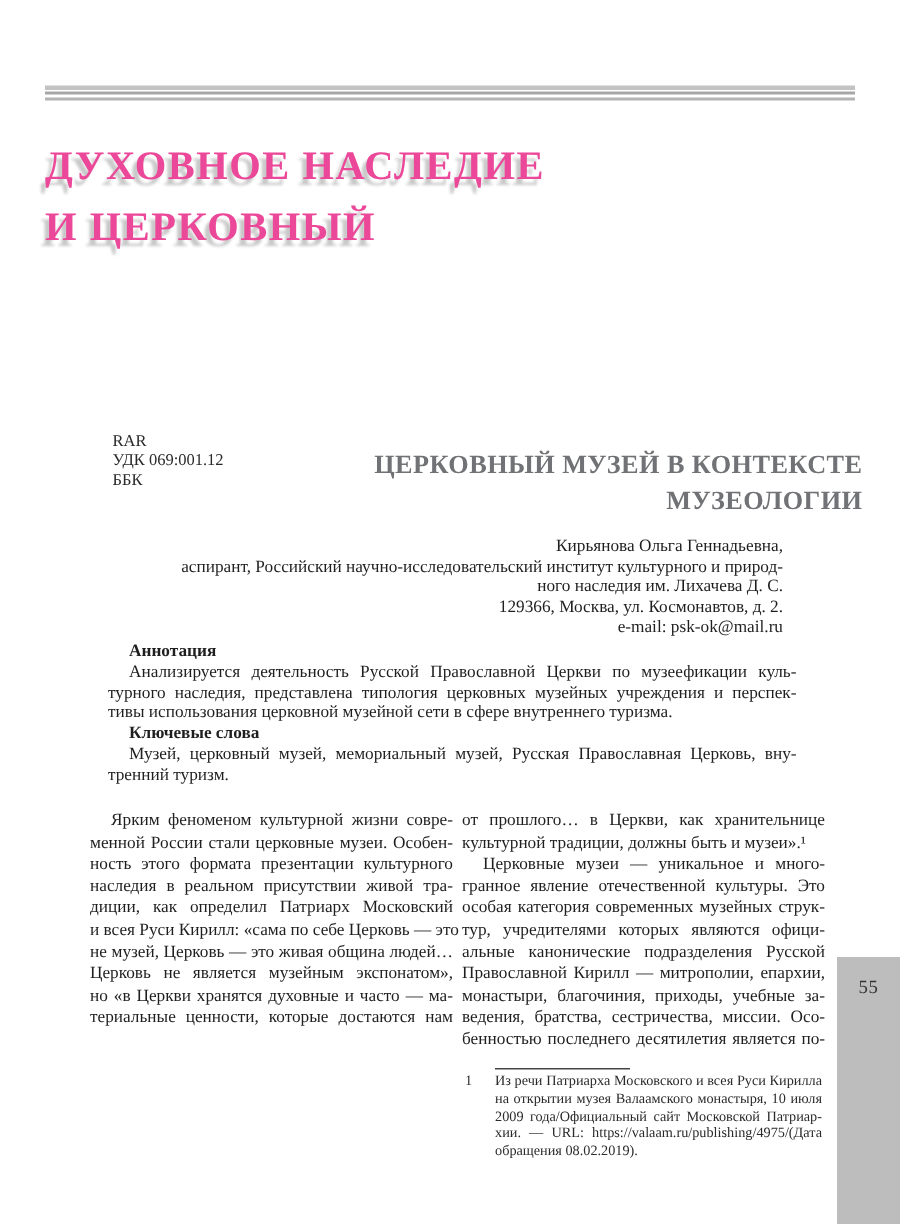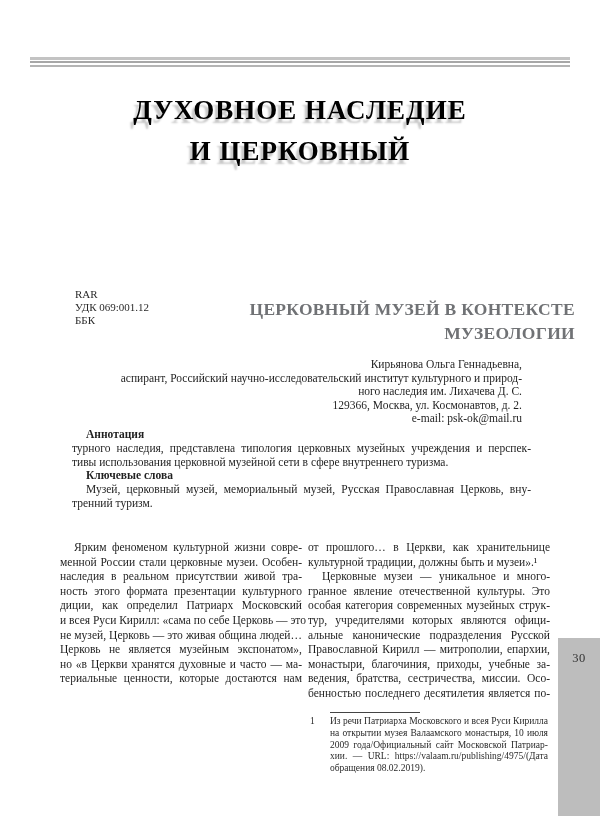--- a/index.html
+++ b/index.html
@@ -15,24 +15,24 @@
 
   
   .toprule { position: absolute; left: 30px; top: 57px; width: 540px; }
   .toprule .r1 { height: 3px; background: #c3c3c3; margin-bottom: 1px; }
   .toprule .r2 { height: 2px; background: #a7a7a7; margin-bottom: 2px; }
   .toprule .r3 { height: 2px; background: #b4b4b4; }
 
   
   .section-header {
     position: absolute; left: 30px; top: 90px; width: 540px;
-    text-align: center;
+    text-align: left;
     font-size: 27px; font-weight: bold; letter-spacing: 1px;
     line-height: 41px;
-    color: #000000;
+    color: #ec4899;
     text-shadow: -3px 4px 2px #c8c8c8;
   }
 
   
   .meta {
     position: absolute; left: 75px; top: 252px;
     font-size: 11px; line-height: 13px; color: #2a2a2a; margin-top: 36px;
   }
 
   
@@ -129,35 +129,36 @@
         <div class="tline">аспирант, Российский научно-исследовательский институт культурного и природ-</div>
         <div class="tline">ного наследия им. Лихачева Д. С.</div>
         <div class="tline">129366, Москва, ул. Космонавтов, д. 2.</div>
         <div class="tline">e-mail: psk-ok@mail.ru</div>
       </div>
   </div>
 
   <div class="abstract">
     <div class="subhead">Аннотация</div>
     <div>
+        <div class="tline ind">Анализируется деятельность Русской Православной Церкви по музеефикации куль-</div>
         <div class="tline">турного наследия, представлена типология церковных музейных учреждения и перспек-</div>
         <div class="tline last">тивы использования церковной музейной сети в сфере внутреннего туризма.</div>
       </div>
     <div class="subhead">Ключевые слова</div>
     <div>
         <div class="tline ind">Музей, церковный музей, мемориальный музей, Русская Православная Церковь, вну-</div>
         <div class="tline last">тренний туризм.</div>
       </div>
   </div>
 
   <div class="col col-left">
       <div class="tline ind">Ярким феноменом культурной жизни совре-</div>
       <div class="tline">менной России стали церковные музеи. Особен-</div>
+      <div class="tline">ность этого формата презентации культурного</div>
       <div class="tline">наследия в реальном присутствии живой тра-</div>
-      <div class="tline">ность этого формата презентации культурного</div>
       <div class="tline">диции, как определил Патриарх Московский</div>
       <div class="tline">и всея Руси Кирилл: «сама по себе Церковь — это</div>
       <div class="tline">не музей, Церковь — это живая община людей…</div>
       <div class="tline">Церковь не является музейным экспонатом»,</div>
       <div class="tline">но «в Церкви хранятся духовные и часто — ма-</div>
       <div class="tline">териальные ценности, которые достаются нам</div>
     </div>
   <div class="col col-right">
       <div class="tline">от прошлого… в Церкви, как хранительнице</div>
       <div class="tline last">культурной традиции, должны быть и музеи».¹</div>
@@ -180,16 +181,16 @@
           <div class="tline">Из речи Патриарха Московского и всея Руси Кирилла</div>
           <div class="tline">на открытии музея Валаамского монастыря, 10 июля</div>
           <div class="tline">2009 года/Официальный сайт Московской Патриар-</div>
           <div class="tline">хии. — URL: https://valaam.ru/publishing/4975/(Дата</div>
           <div class="tline last">обращения 08.02.2019).</div>
         </div>
     </div>
   </div>
 
   <div class="pagebox">
-    <div class="pagenum">30</div>
+    <div class="pagenum">55</div>
   </div>
 
 </div>
 
 </body></html>

